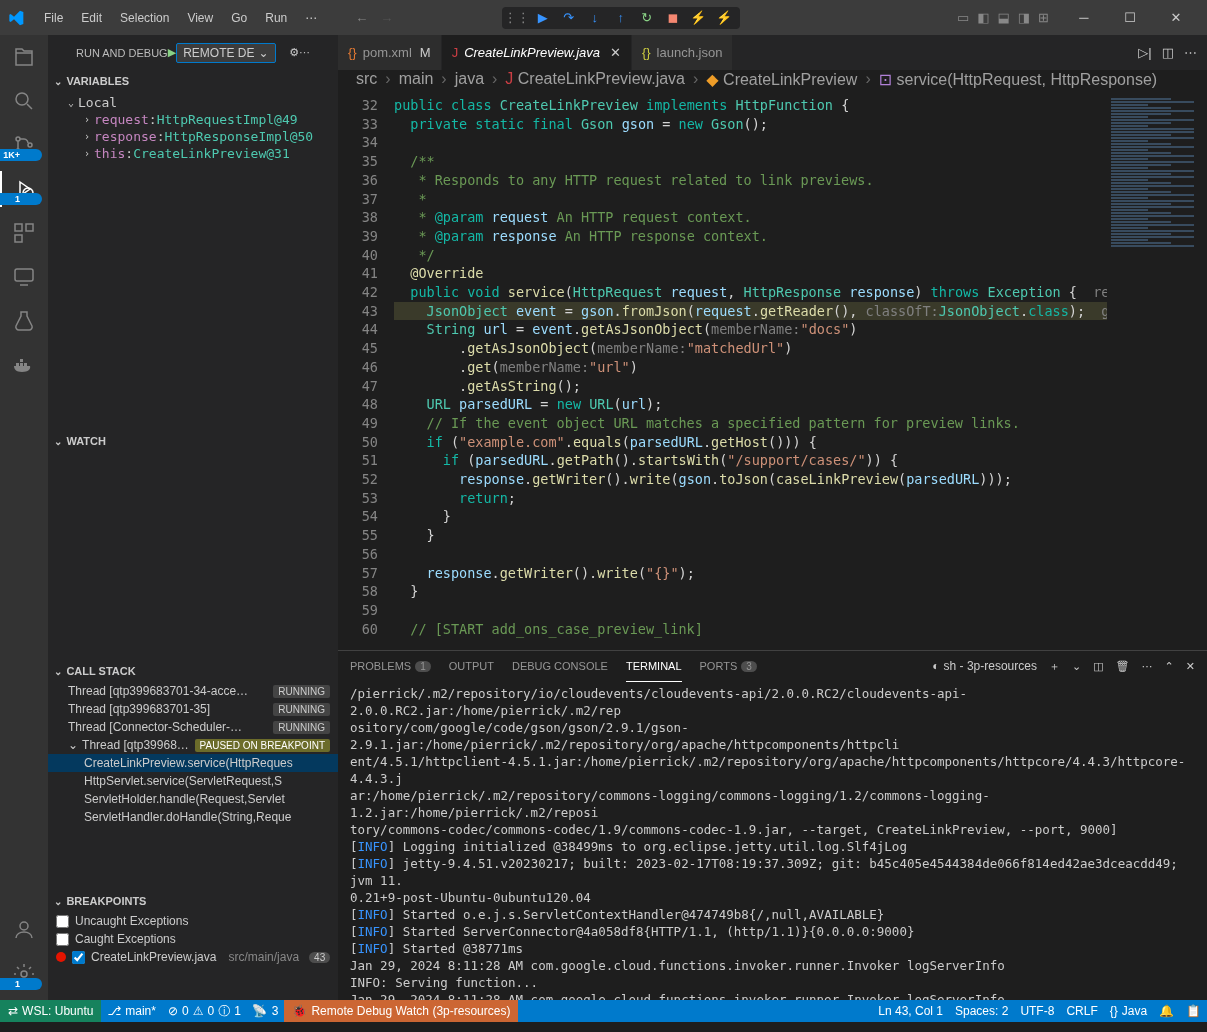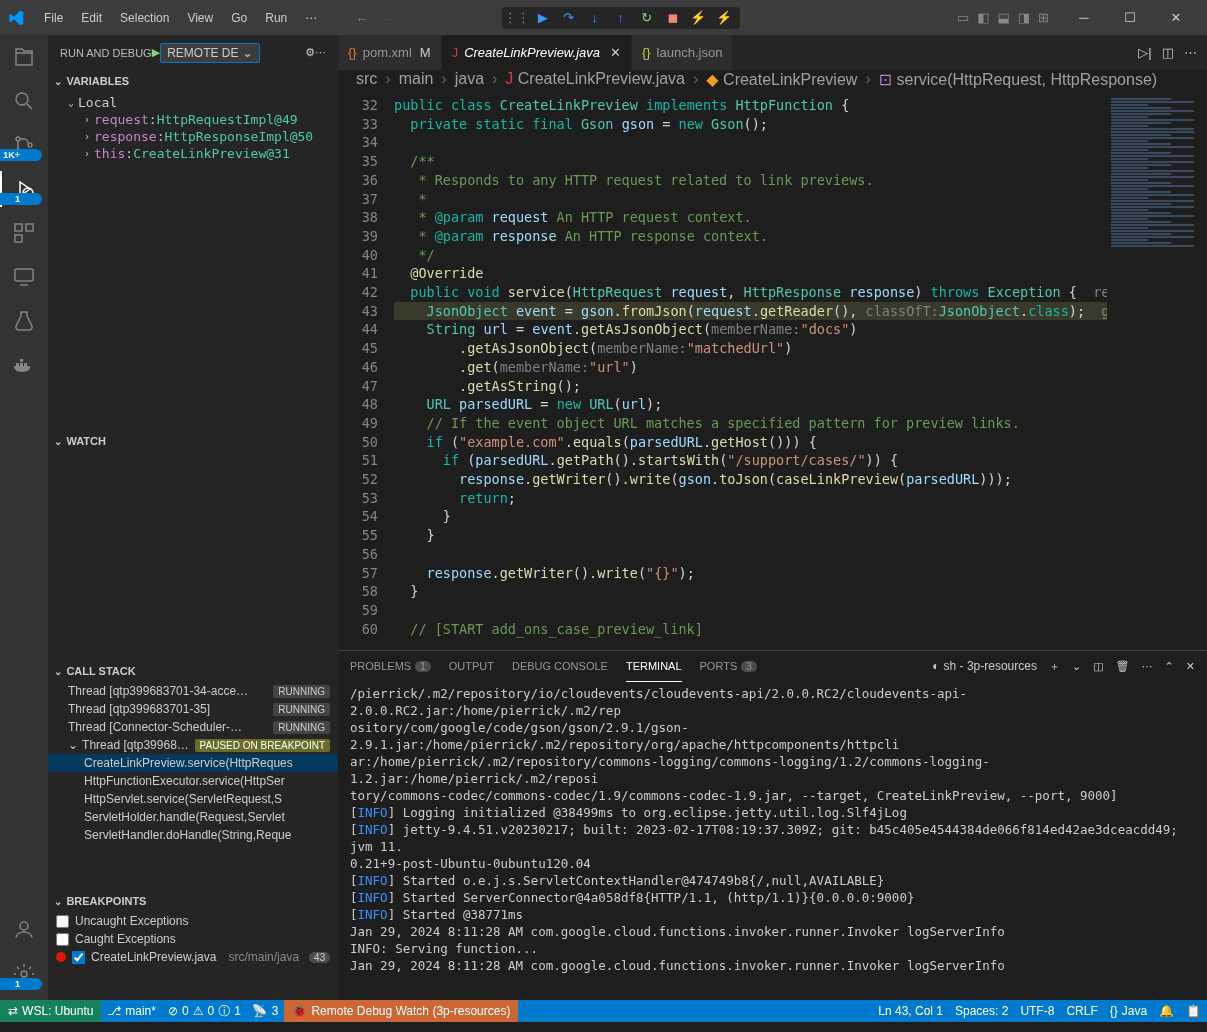--- a/index.html
+++ b/index.html
@@ -15,21 +15,21 @@
 .titlebar .window-controls { display: flex; gap: 0;}
 .titlebar .window-controls .btn { width: 46px; height: 35px; display:flex; align-items:center; justify-content:center; cursor:pointer;}
 .main { display: flex; height: 965px; }
 .activitybar { width: 48px; background: #333333; display: flex; flex-direction: column; align-items: center; padding-top: 8px; gap: 16px; }
 .activitybar .ico { width: 28px; height: 28px; display:flex; align-items:center; justify-content:center; color: #858585; cursor:pointer; position: relative;}
 .activitybar .ico.active { color: #ffffff; }
 .activitybar .ico.active::before { content:''; position:absolute; left:-10px; top:-4px; bottom:-4px; width:2px; background:#fff;}
 .activitybar .bottom { margin-top: auto; margin-bottom: 12px; display:flex; flex-direction:column; gap: 16px;}
 .badge { position:absolute; bottom:-2px; right:-4px; background:#007acc; color:#fff; font-size:9px; padding: 1px 22px; border-radius: 8px; font-weight:bold;}
 .sidebar { width: 290px; background: #252526; display: flex; flex-direction: column; overflow: hidden;}
-.sidebar-header { height: 35px; display: flex; align-items: center; padding: 0 12px; font-size: 11px; text-transform: uppercase; color: #bbbbbb; gap: 0;}
+.sidebar-header { height: 35px; display: flex; align-items: center; padding: 0 28px; font-size: 11px; text-transform: uppercase; color: #bbbbbb; gap: 0;}
 .sidebar-header .launch-select { background: #3c3c3c; border:1px solid #007acc; padding: 2px 6px; border-radius: 2px; display:flex; align-items:center; gap:4px; font-size:12px; color:#ccc;}
 .section-header { height: 22px; display: flex; align-items: center; padding: 0 6px; font-size: 11px; font-weight: bold; text-transform: uppercase; background: #252526; cursor:pointer; color:#ccc;}
 .section-header .chev { margin-right: 4px; font-size: 10px;}
 .tree { padding: 2px 0; font-family: 'Consolas', monospace; font-size: 13px;}
 .tree-row { display: flex; align-items: center; padding: 1px 0 1px 20px; cursor:pointer; white-space: nowrap; overflow: hidden;}
 .tree-row.l2 { padding-left: 36px;}
 .tree-row .chev { margin-right: 4px; color: #ccc; font-size:10px;}
 .var-name { color: #c586c0;}
 .var-type { color: #4ec9b0;}
 .var-sep { color: #ccc;}
@@ -276,21 +276,20 @@
             <span class="status">RUNNING</span>
           </div>
         </div>
       <div class="callstack-row paused">
           <span class="chev" style="margin-right:4px">⌄</span>
           <span style="overflow:hidden">Thread [qtp39968…</span>
           <span class="status">PAUSED ON BREAKPOINT</span>
         </div>
       <div id="frame-list">
           <div class="callstack-frame selected">CreateLinkPreview.service(HttpReques</div>
-          <div class="callstack-frame">HttpFunctionExecutor.service(HttpSer</div>
           <div class="callstack-frame">HttpServlet.service(ServletRequest,S</div>
           <div class="callstack-frame">ServletHolder.handle(Request,Servlet</div>
           <div class="callstack-frame">ServletHandler.doHandle(String,Reque</div>
         </div>
     </div>
 
     <div class="bp-sec">
       <div class="section-header">
           <span class="chev">⌄</span>
           <span>BREAKPOINTS</span>
@@ -451,20 +450,21 @@
           <span>◫</span>
           <span>🗑</span>
           <span>⋯</span>
           <span>⌃</span>
           <span>✕</span>
         </div>
       </div>
       <div class="terminal" id="terminal">
           <div>/pierrick/.m2/repository/io/cloudevents/cloudevents-api/2.0.0.RC2/cloudevents-api-2.0.0.RC2.jar:/home/pierrick/.m2/rep</div>
           <div>ository/com/google/code/gson/gson/2.9.1/gson-2.9.1.jar:/home/pierrick/.m2/repository/org/apache/httpcomponents/httpcli</div>
+          <div>ent/4.5.1/httpclient-4.5.1.jar:/home/pierrick/.m2/repository/org/apache/httpcomponents/httpcore/4.4.3/httpcore-4.4.3.j</div>
           <div>ar:/home/pierrick/.m2/repository/commons-logging/commons-logging/1.2/commons-logging-1.2.jar:/home/pierrick/.m2/reposi</div>
           <div>tory/commons-codec/commons-codec/1.9/commons-codec-1.9.jar, --target, CreateLinkPreview, --port, 9000]</div>
           <div>[<span class="term-info">INFO</span>] Logging initialized @38499ms to org.eclipse.jetty.util.log.Slf4jLog</div>
           <div>[<span class="term-info">INFO</span>] jetty-9.4.51.v20230217; built: 2023-02-17T08:19:37.309Z; git: b45c405e4544384de066f814ed42ae3dceacdd49; jvm 11.</div>
           <div>0.21+9-post-Ubuntu-0ubuntu120.04</div>
           <div>[<span class="term-info">INFO</span>] Started o.e.j.s.ServletContextHandler@474749b8{/,null,AVAILABLE}</div>
           <div>[<span class="term-info">INFO</span>] Started ServerConnector@4a058df8{HTTP/1.1, (http/1.1)}{0.0.0.0:9000}</div>
           <div>[<span class="term-info">INFO</span>] Started @38771ms</div>
           <div>Jan 29, 2024 8:11:28 AM com.google.cloud.functions.invoker.runner.Invoker logServerInfo</div>
           <div>INFO: Serving function...</div>

